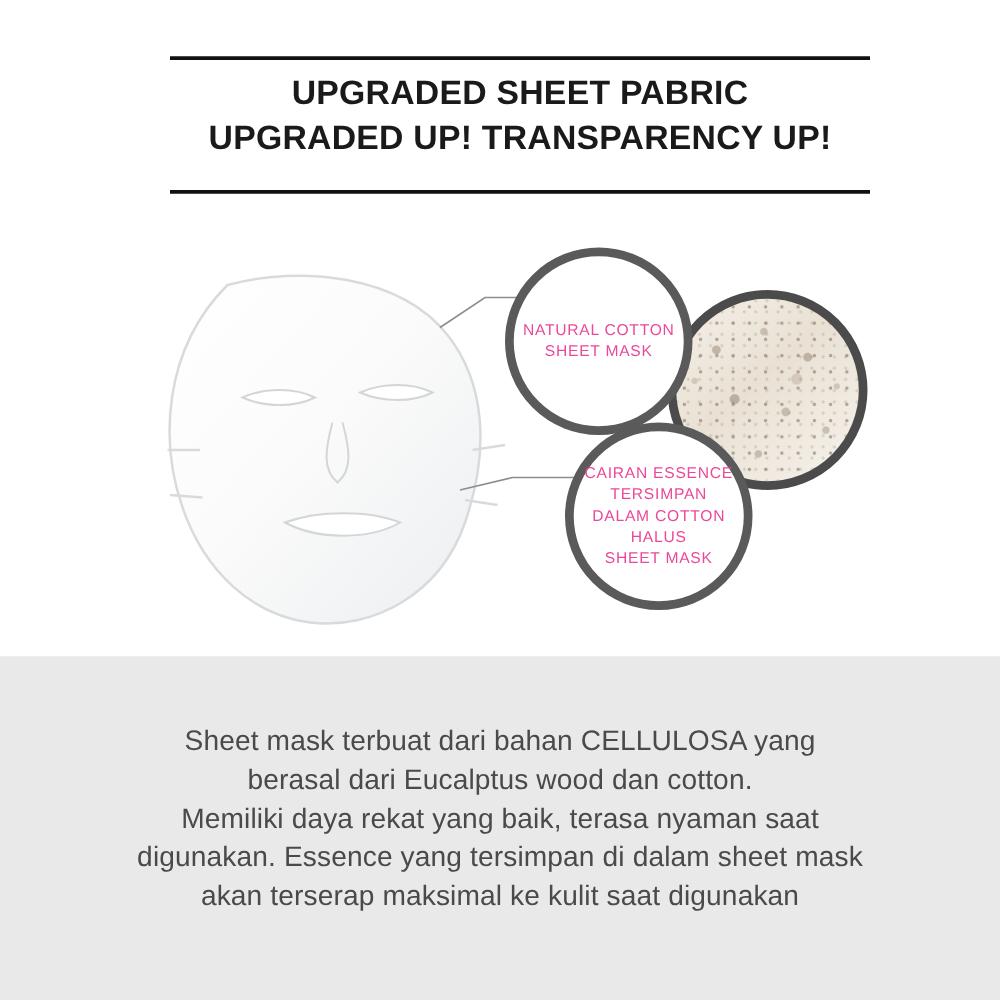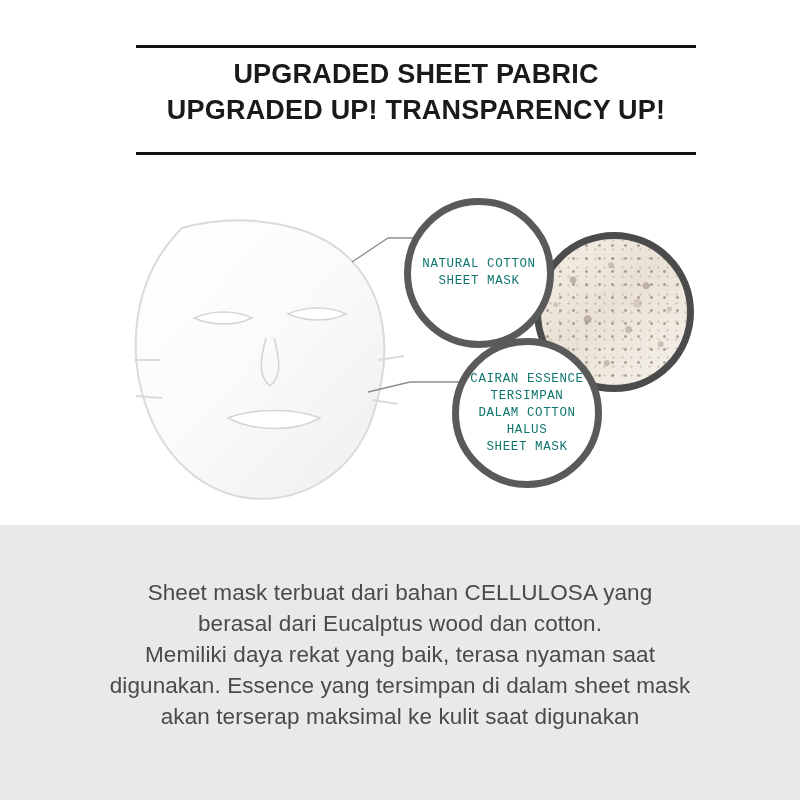--- a/index.html
+++ b/index.html
@@ -78,26 +78,25 @@
     border: 7px solid #5a5a5a;
     background: #ffffff;
   }
   .circle-label {
     position: absolute;
     left: 0;
     width: 100%;
     top: 50%;
     transform: translateY(-50%);
     text-align: center;
-    color: #0f766e;
+    color: #ec4899;
     font-size: 12.5px;
     line-height: 17px;
     letter-spacing: 0.6px;
     white-space: pre-line;
-    font-family: Liberation Mono, monospace;
   }
 
   #circle-cotton {
     left: 404px;
     top: 28px;
     width: 150px;
     height: 150px;
   }
   #circle-essence {
     left: 452px;

